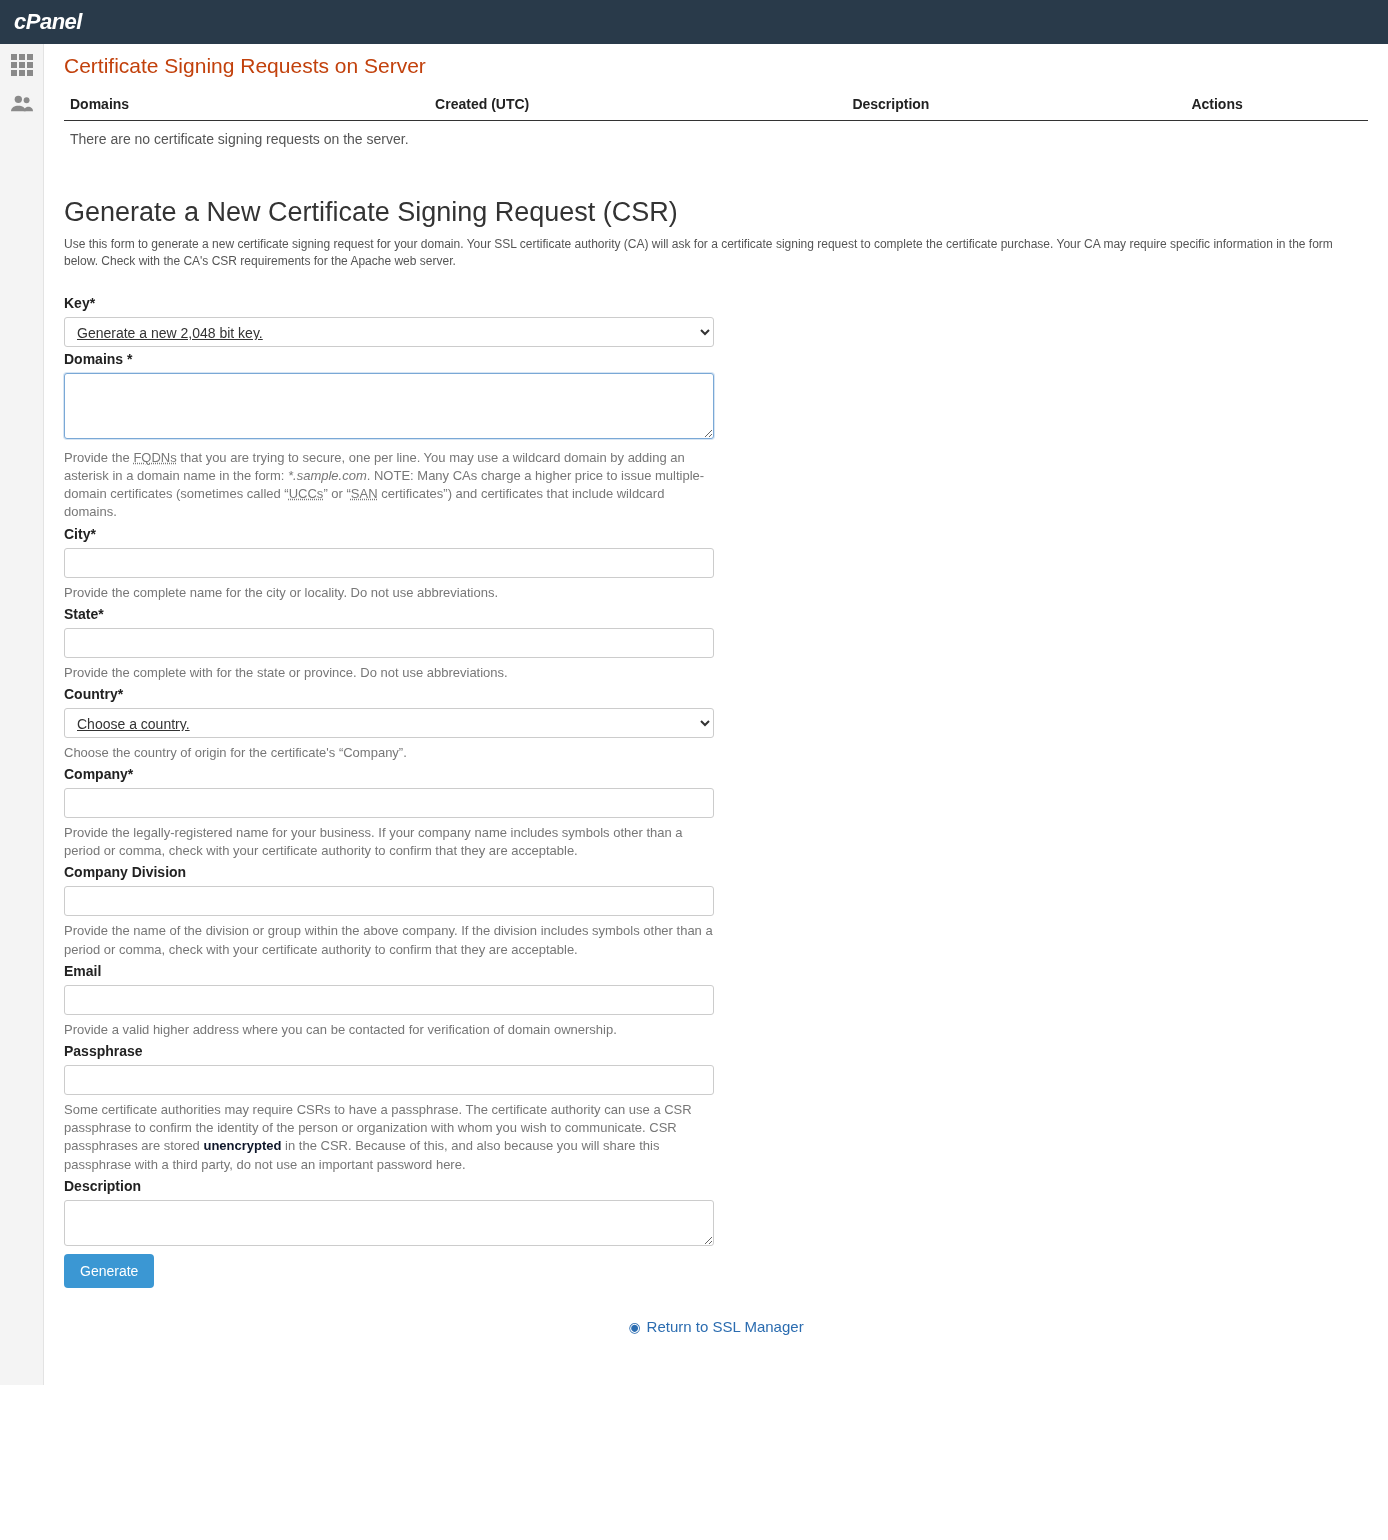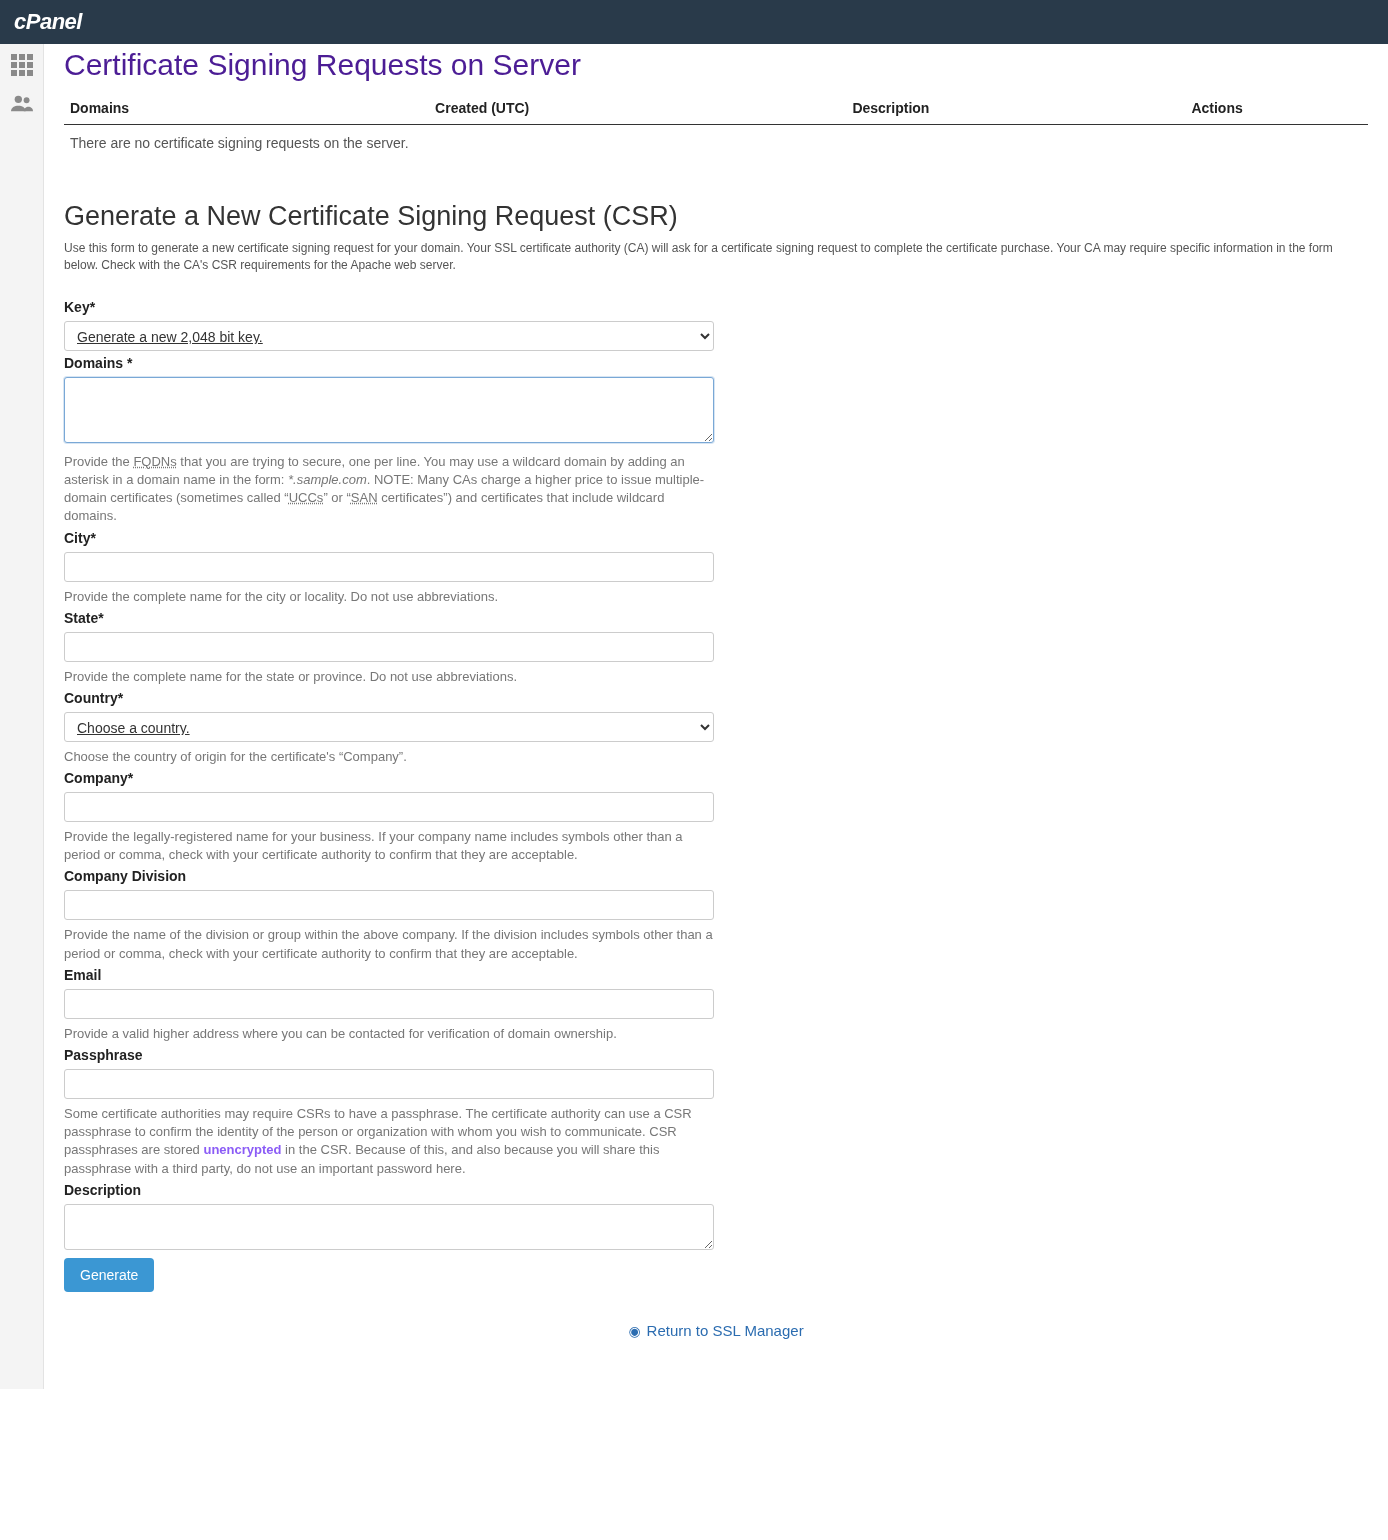--- a/index.html
+++ b/index.html
@@ -11,37 +11,37 @@
   .logo { color:#fff; font-weight:700; font-style:italic; font-size:22px; letter-spacing:-0.5px; }
   .logo .c { font-style:italic; }
 
   
   .shell { display:flex; }
   .navrail { width:44px; background:#f4f4f4; border-right:1px solid #e3e3e3; padding-top:10px; display:flex; flex-direction:column; align-items:center; gap:18px; }
   .navrail .icon { color:#888; font-size:20px; cursor:pointer; }
 
   .main { flex:1; padding:0 20px 30px 20px; }
 
-  h1 { font-size:30px; font-weight:400; color:#4c1d95; margin:4px 0 10px 0; }
+  h1 { font-size:21px; font-weight:400; color:#c2410c; margin:10px 0 10px 0; }
   h2 { font-size:27px; font-weight:400; color:#333; margin:40px 0 8px 0; }
 
   
   table.csr { width:100%; border-collapse:collapse; margin-top:6px; }
   table.csr th { text-align:left; font-weight:600; font-size:14px; color:#222; padding:8px 6px 8px 6px; border-bottom:1px solid #333;margin-left:48px; }
   table.csr td { padding:10px 6px; font-size:14px; color:#555; }
   .th-domains{width:28%;} .th-created{width:32%;} .th-desc{width:26%;} .th-actions{text-align:right;padding-right:14px;}
 
   p.intro { font-size:12px; color:#555; margin:6px 0 24px 0; line-height:1.45; }
 
   .field { margin-bottom:4px; max-width:650px; }
   .field label { display:block; font-weight:700; font-size:14px; color:#222; margin-bottom:6px; }
   .help { font-size:13px; color:#777; margin-top:6px; line-height:1.4; }
   .help .u { text-decoration: underline dotted; }
   .help .i { font-style:italic; }
-  .help strong { font-weight:700; color:#8b5cf6; }
+  .help strong { font-weight:700; color:#0f172a; }
 
   select, input[type=text], input[type=password], textarea {
     width:100%; font-size:14px; padding:6px 8px;
     border:1px solid #ccc; border-radius:3px; background:#fff; color:#333;
   }
   select { height:30px;text-decoration:underline; }
   input[type=text], input[type=password] { height:30px; }
   textarea { resize:vertical; }
   #domains-ta { height:66px; border-color:#7aa8d6; box-shadow:0 0 0 1px rgba(122,168,214,0.3); }
   #desc-ta { height:46px; }
@@ -128,21 +128,21 @@
 
     <div class="field">
       <label>City*</label>
       <input type="text" style="">
       <div class="help">Provide the complete name for the city or locality. Do not use abbreviations.</div>
     </div>
 
     <div class="field">
       <label>State*</label>
       <input type="text" style="">
-      <div class="help">Provide the complete name for the state or province. Do not use abbreviations.</div>
+      <div class="help">Provide the complete with for the state or province. Do not use abbreviations.</div>
     </div>
 
     <div class="field">
       <label>Country*</label>
       <select>
         <option>Choose a country.</option>
       </select>
       <div class="help">Choose the country of origin for the certificate's “Company”.</div>
     </div>
 

